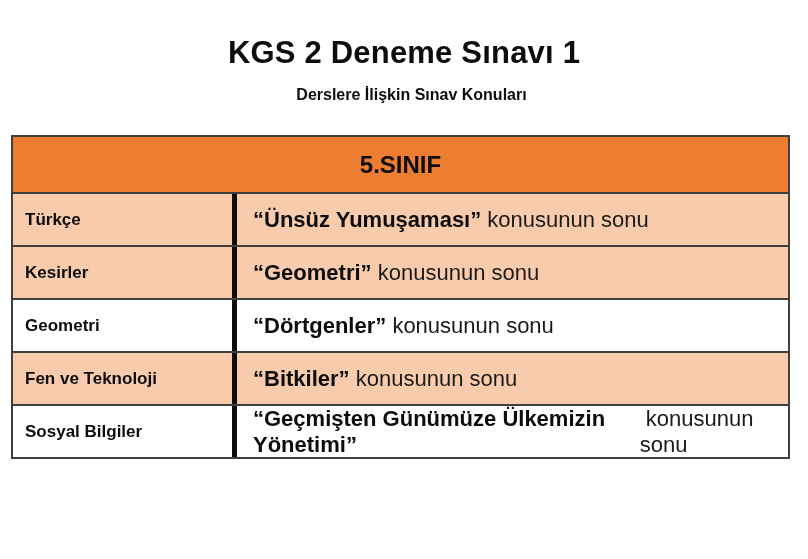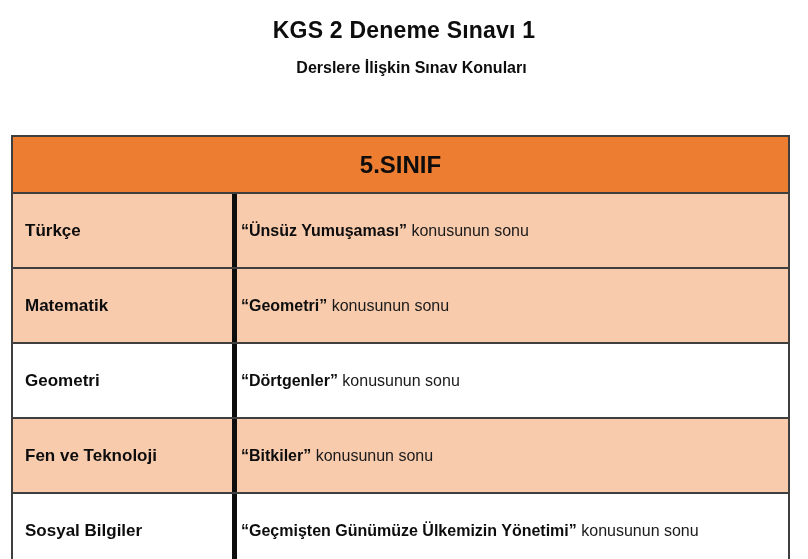--- a/index.html
+++ b/index.html
@@ -5,23 +5,23 @@
   * { margin: 0; padding: 0; box-sizing: border-box; }
   html, body { width: 808px; height: 559px; }
   body {
     background: #ffffff;
     font-family: "Liberation Sans", sans-serif;
     color: #111111;
     position: relative;
     overflow: hidden;
   }
   .page-title {
-    margin-top: 17px;
+    margin-top: 35px;
     text-align: center;
-    font-size: 23px;
+    font-size: 31px;
     font-weight: 700;
     letter-spacing: 0.2px;
     color: #0d0d0d;
   }
   .page-subtitle {
     margin-top: 15px;
     text-align: center;
     font-size: 16px;
     font-weight: 700;
     color: #0d0d0d;
@@ -40,43 +40,43 @@
     background: #ED7D31;
     display: flex;
     align-items: center;
     justify-content: center;
     font-size: 24px;
     font-weight: 700;
     color: #0d0d0d;
   }
   .table-row {
     display: flex;
-    height: 75px;
+    height: 53px;
     border-top: 2px solid #3f3f3f;
     background: #ffffff;
   }
   .table-row.shaded { background: #F8CBAD; }
   .cell-course {
     width: 224px;
     flex: 0 0 224px;
     border-right: 5px solid #0d0d0d;
     display: flex;
     align-items: center;
     padding-left: 12px;
     font-size: 17px;
     font-weight: 700;
     color: #0d0d0d;
   }
   .cell-topic {
     flex: 1;
     display: flex;
     align-items: center;
-    padding-left: 4px;
+    padding-left: 16px;
     padding-right: 8px;
-    font-size: 16px;
+    font-size: 22px;
     font-weight: 400;
     color: #1a1a1a;
     white-space: pre-wrap;
   }
   .cell-topic .seg-bold { font-weight: 700; color: #0d0d0d; }
 </style>
 </head>
 <body>
 
 <div class="page-title">KGS 2 Deneme Sınavı 1</div>
@@ -85,21 +85,21 @@
 <div class="exam-table">
   <div class="table-header">5.SINIF</div>
 
   <div class="table-row shaded">
     <div class="cell-course">Türkçe</div>
     <div class="cell-topic"><span></span><span class="seg-bold">“Ünsüz Yumuşaması”</span><span> konusunun sonu</span></div>
   </div>
 
 
   <div class="table-row shaded">
-    <div class="cell-course">Matematik</div>
+    <div class="cell-course">Kesirler</div>
     <div class="cell-topic"><span></span><span class="seg-bold">“Geometri”</span><span> konusunun sonu</span></div>
   </div>
 
   <div class="table-row">
     <div class="cell-course">Geometri</div>
     <div class="cell-topic"><span></span><span class="seg-bold">“Dörtgenler”</span><span> konusunun sonu</span></div>
   </div>
 
   <div class="table-row shaded">
     <div class="cell-course">Fen ve Teknoloji</div>

